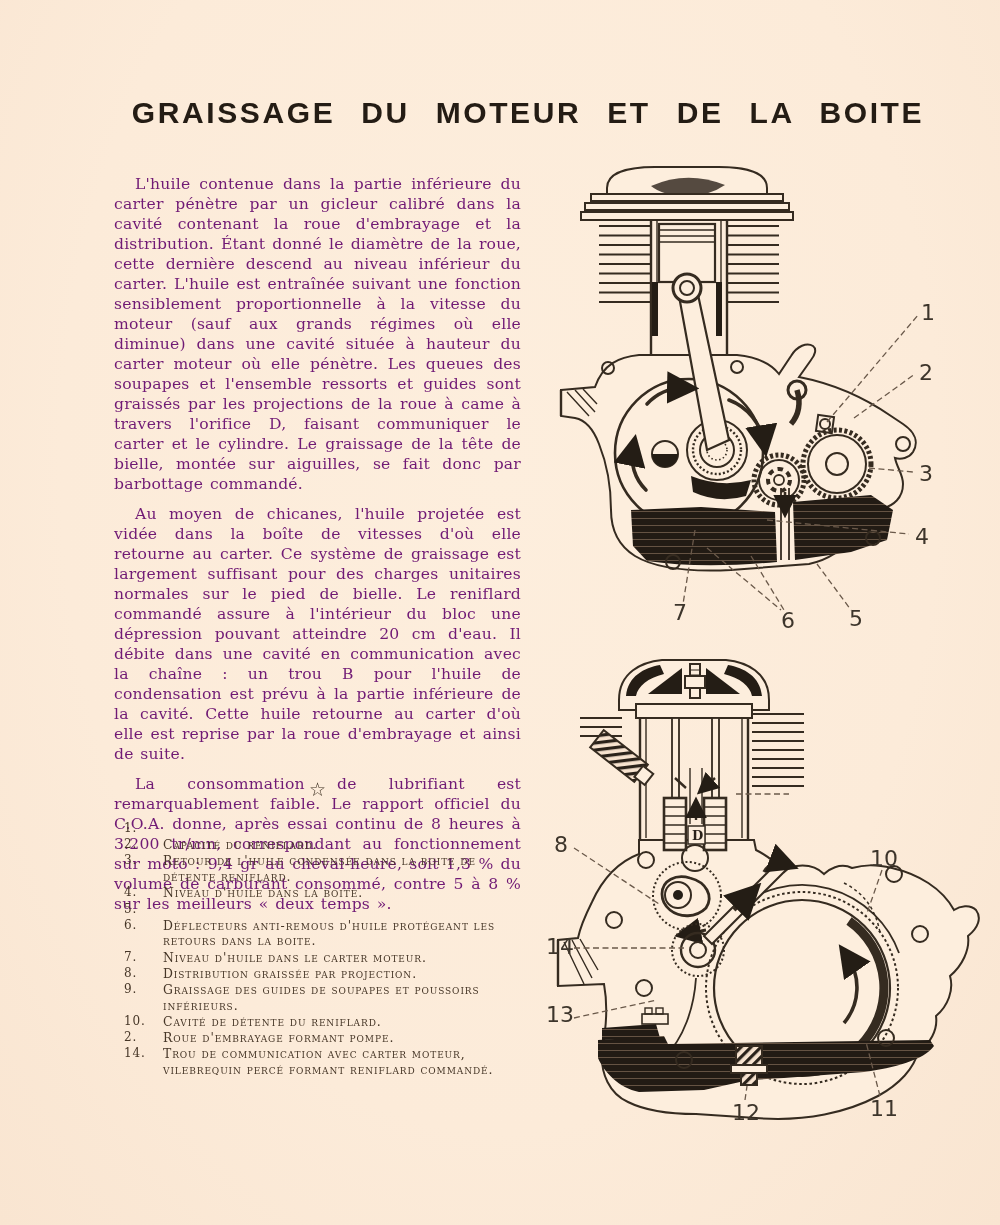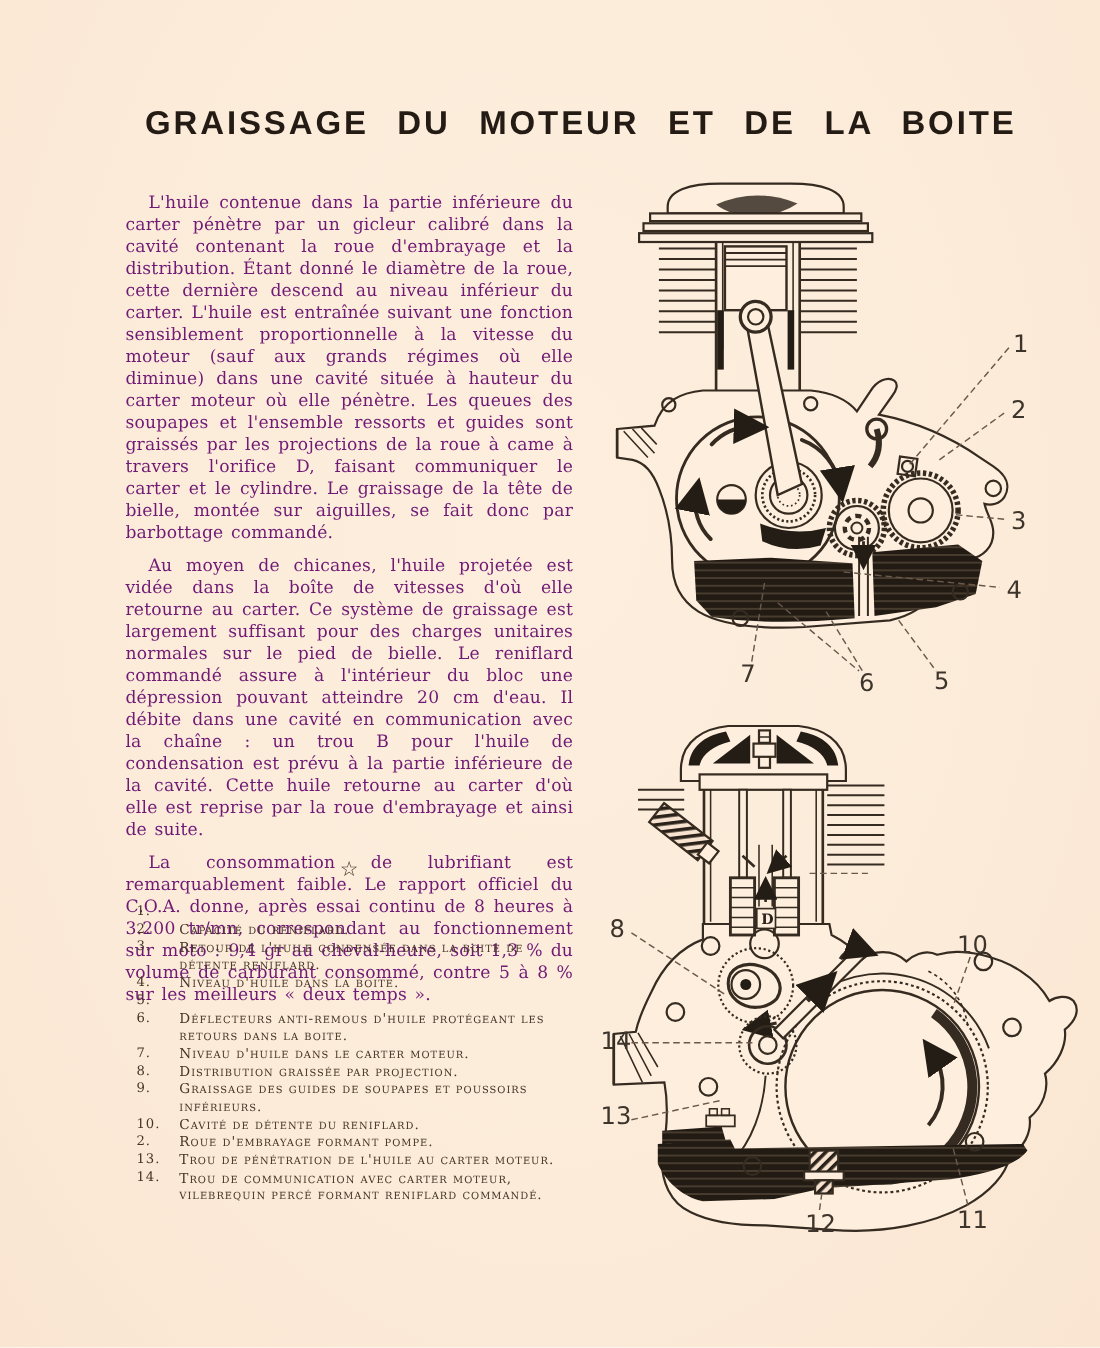--- a/index.html
+++ b/index.html
@@ -86,24 +86,20 @@
       <span class="lg-num">9.</span>
       <span class="lg-txt">Graissage des guides de soupapes et poussoirs inférieurs.</span>
     </div>
   <div class="lg-row">
       <span class="lg-num">10.</span>
       <span class="lg-txt">Cavité de détente du reniflard.</span>
     </div>
   <div class="lg-row">
       <span class="lg-num">2.</span>
       <span class="lg-txt">Roue d'embrayage formant pompe.</span>
-    </div>
-  <div class="lg-row">
-      <span class="lg-num">13.</span>
-      <span class="lg-txt">Trou de pénétration de l'huile au carter moteur.</span>
     </div>
   <div class="lg-row">
       <span class="lg-num">14.</span>
       <span class="lg-txt">Trou de communication avec carter moteur, vilebrequin percé formant reniflard commandé.</span>
     </div>
 </div>
 
 <div class="fig fig-top">
 <svg width="430" height="480" viewBox="0 0 430 480" xmlns="http://www.w3.org/2000/svg">
   <defs>

